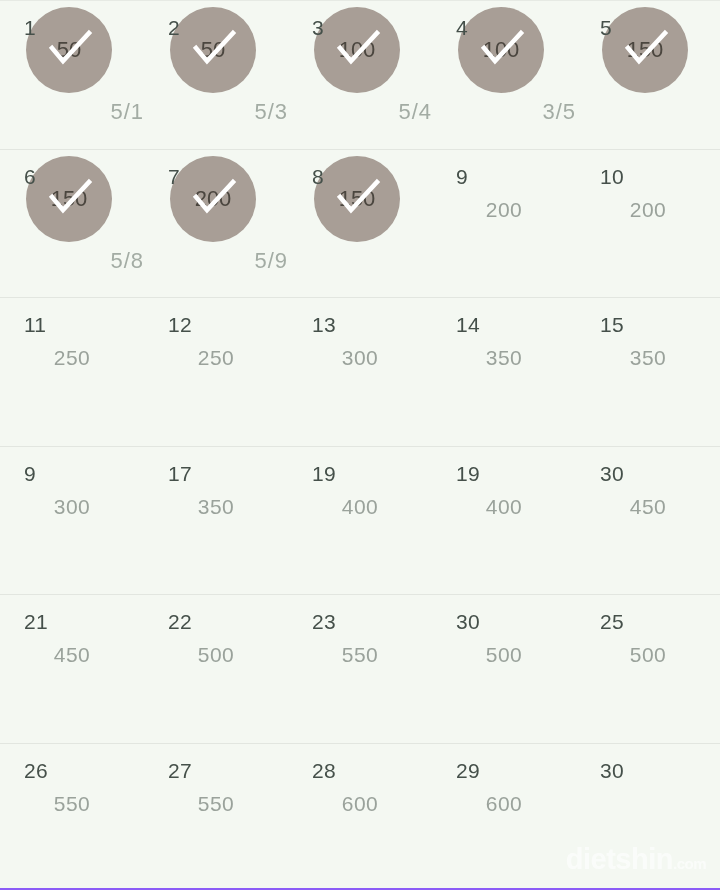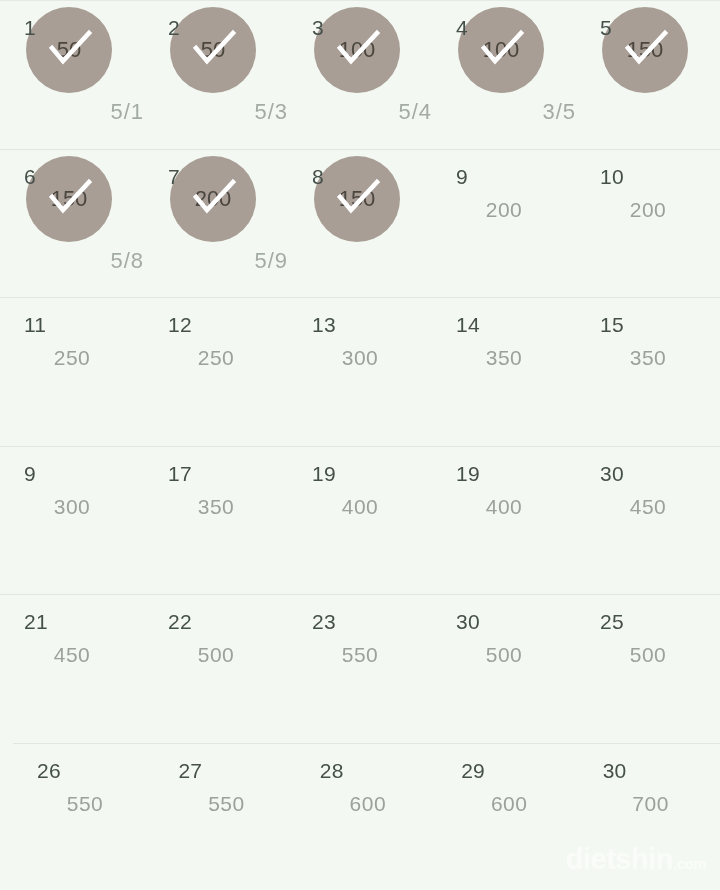--- a/index.html
+++ b/index.html
@@ -24,22 +24,21 @@
     position: relative;
     height: 148.5px;
     border-top: 1px solid #e2e6e0;
     box-sizing: border-box;
     display: flex;
   }
   .row:first-child {
     border-top: 1px solid #e6eae4;
   }
   .row:last-child {
-    border-bottom: 1px solid #8b5cf6;
-    margin-left: 13px;
+    border-bottom: 3px solid #8b5cf6;
   }
   .cell {
     position: relative;
     width: 144px;
     height: 100%;
     box-sizing: border-box;
   }
   .idx {
     position: absolute;
     left: 24px;
@@ -297,20 +296,19 @@
       <div class="cell">
         <span class="idx">28</span>
         <span class="val">600</span>
       </div>
       <div class="cell">
         <span class="idx">29</span>
         <span class="val">600</span>
       </div>
       <div class="cell">
         <span class="idx">30</span>
-        <span class="val">700</span>
       </div>
     </div>
   </div>
 
 <div id="watermark">
   <span>dietshin</span><span class="tld">.com</span>
 </div>
 
 </body></html>

